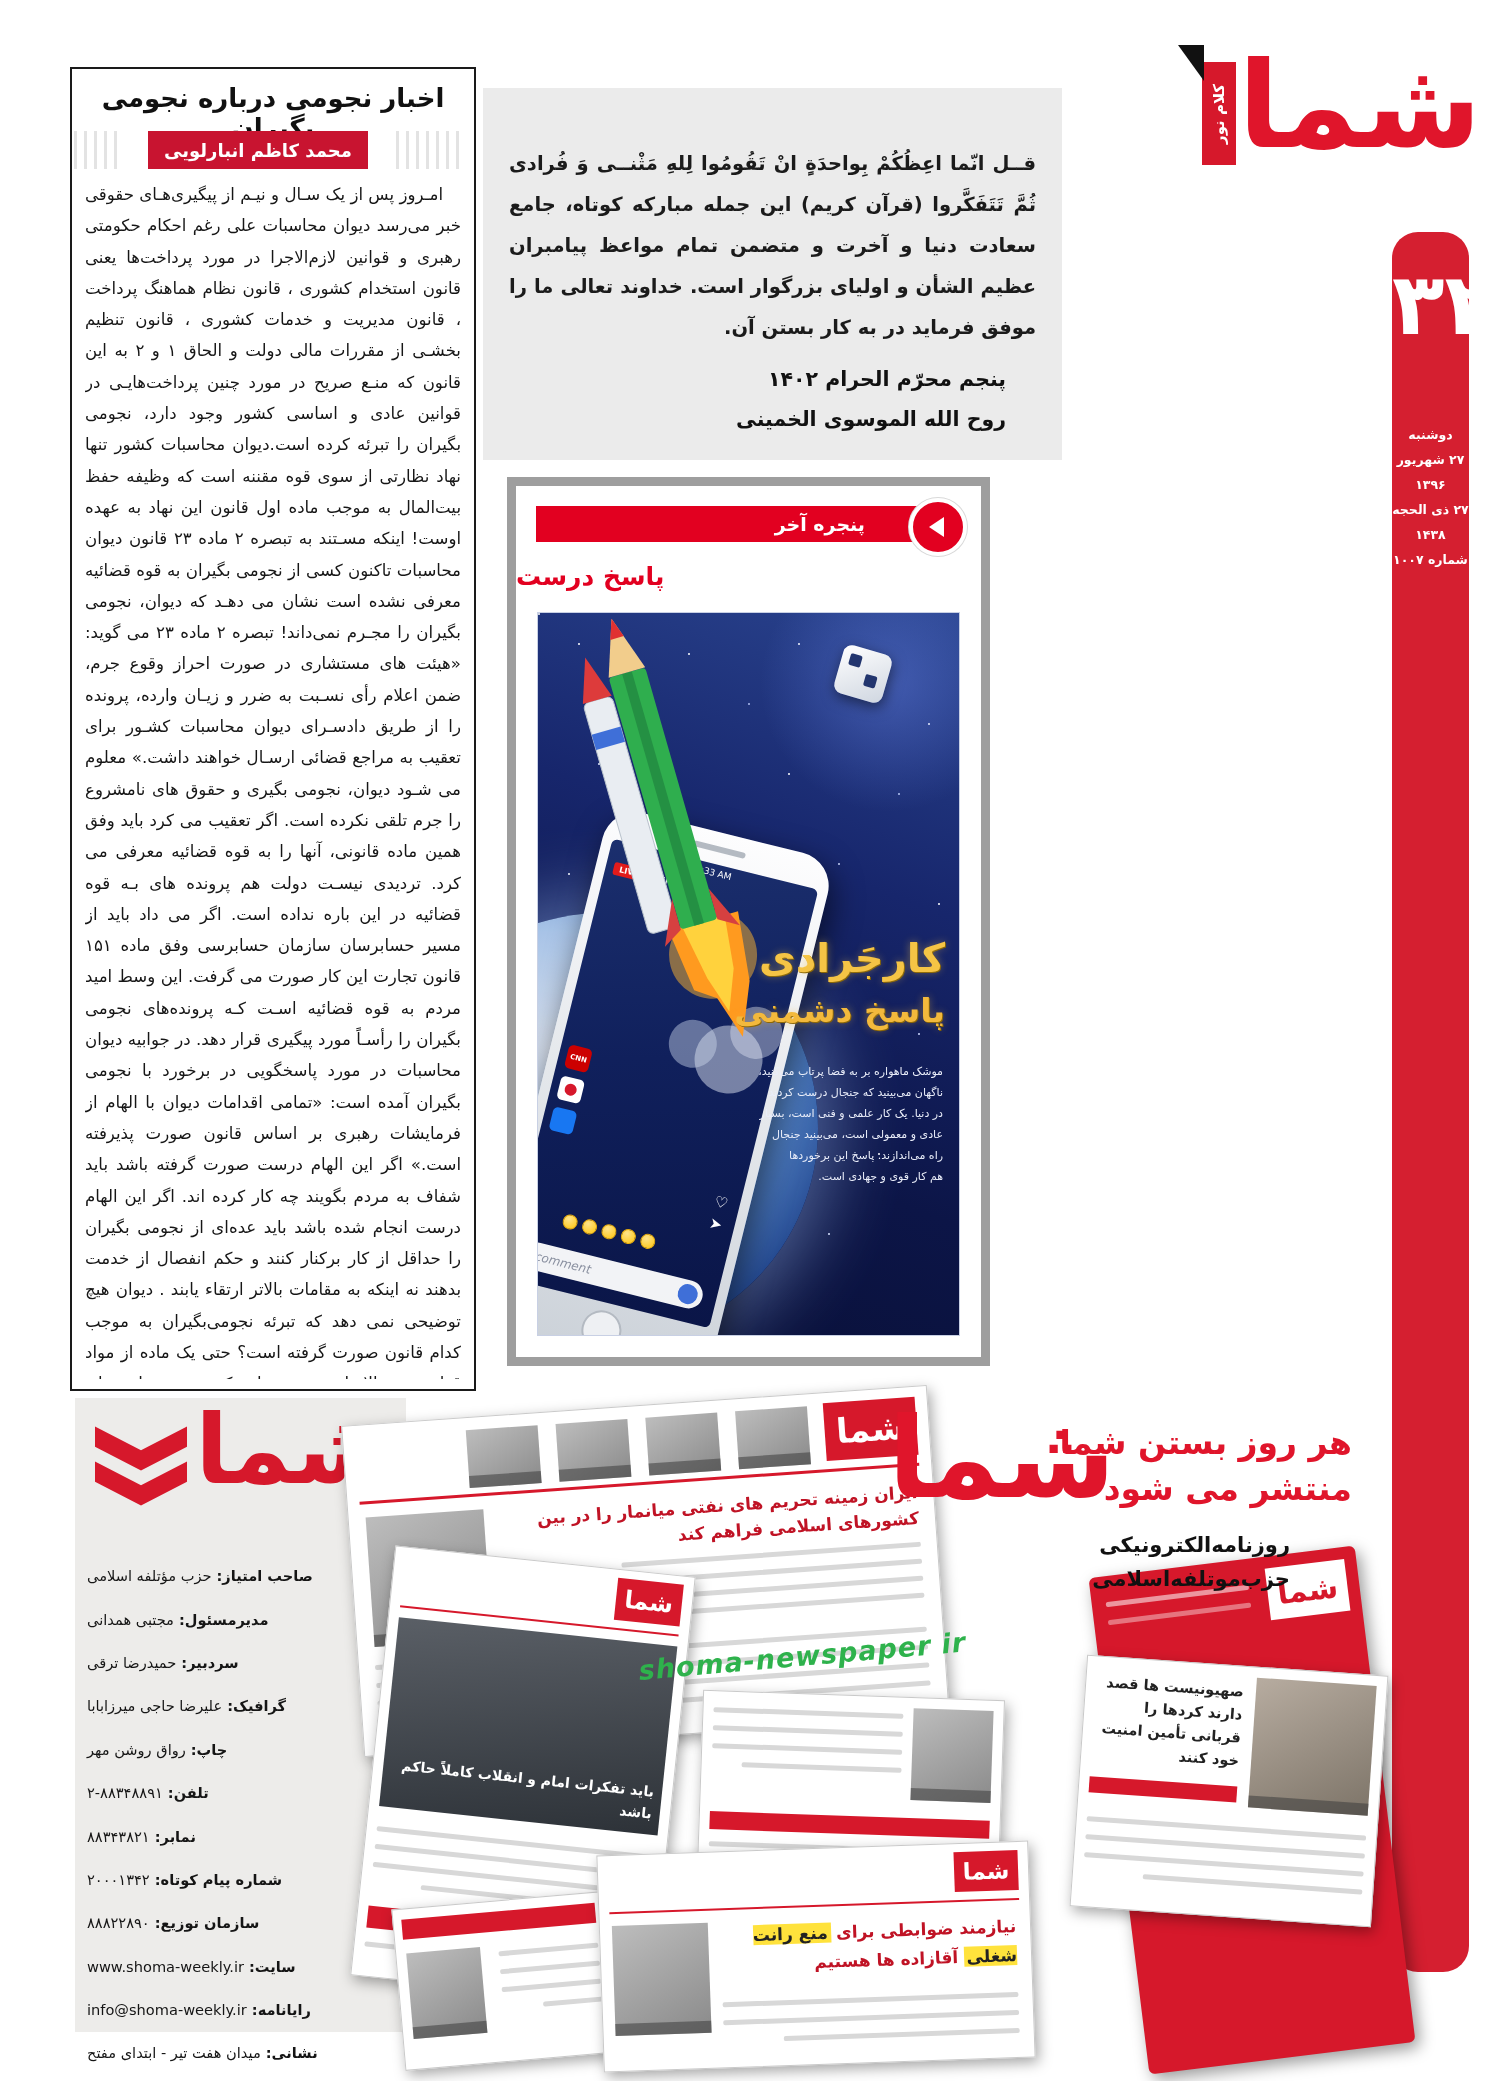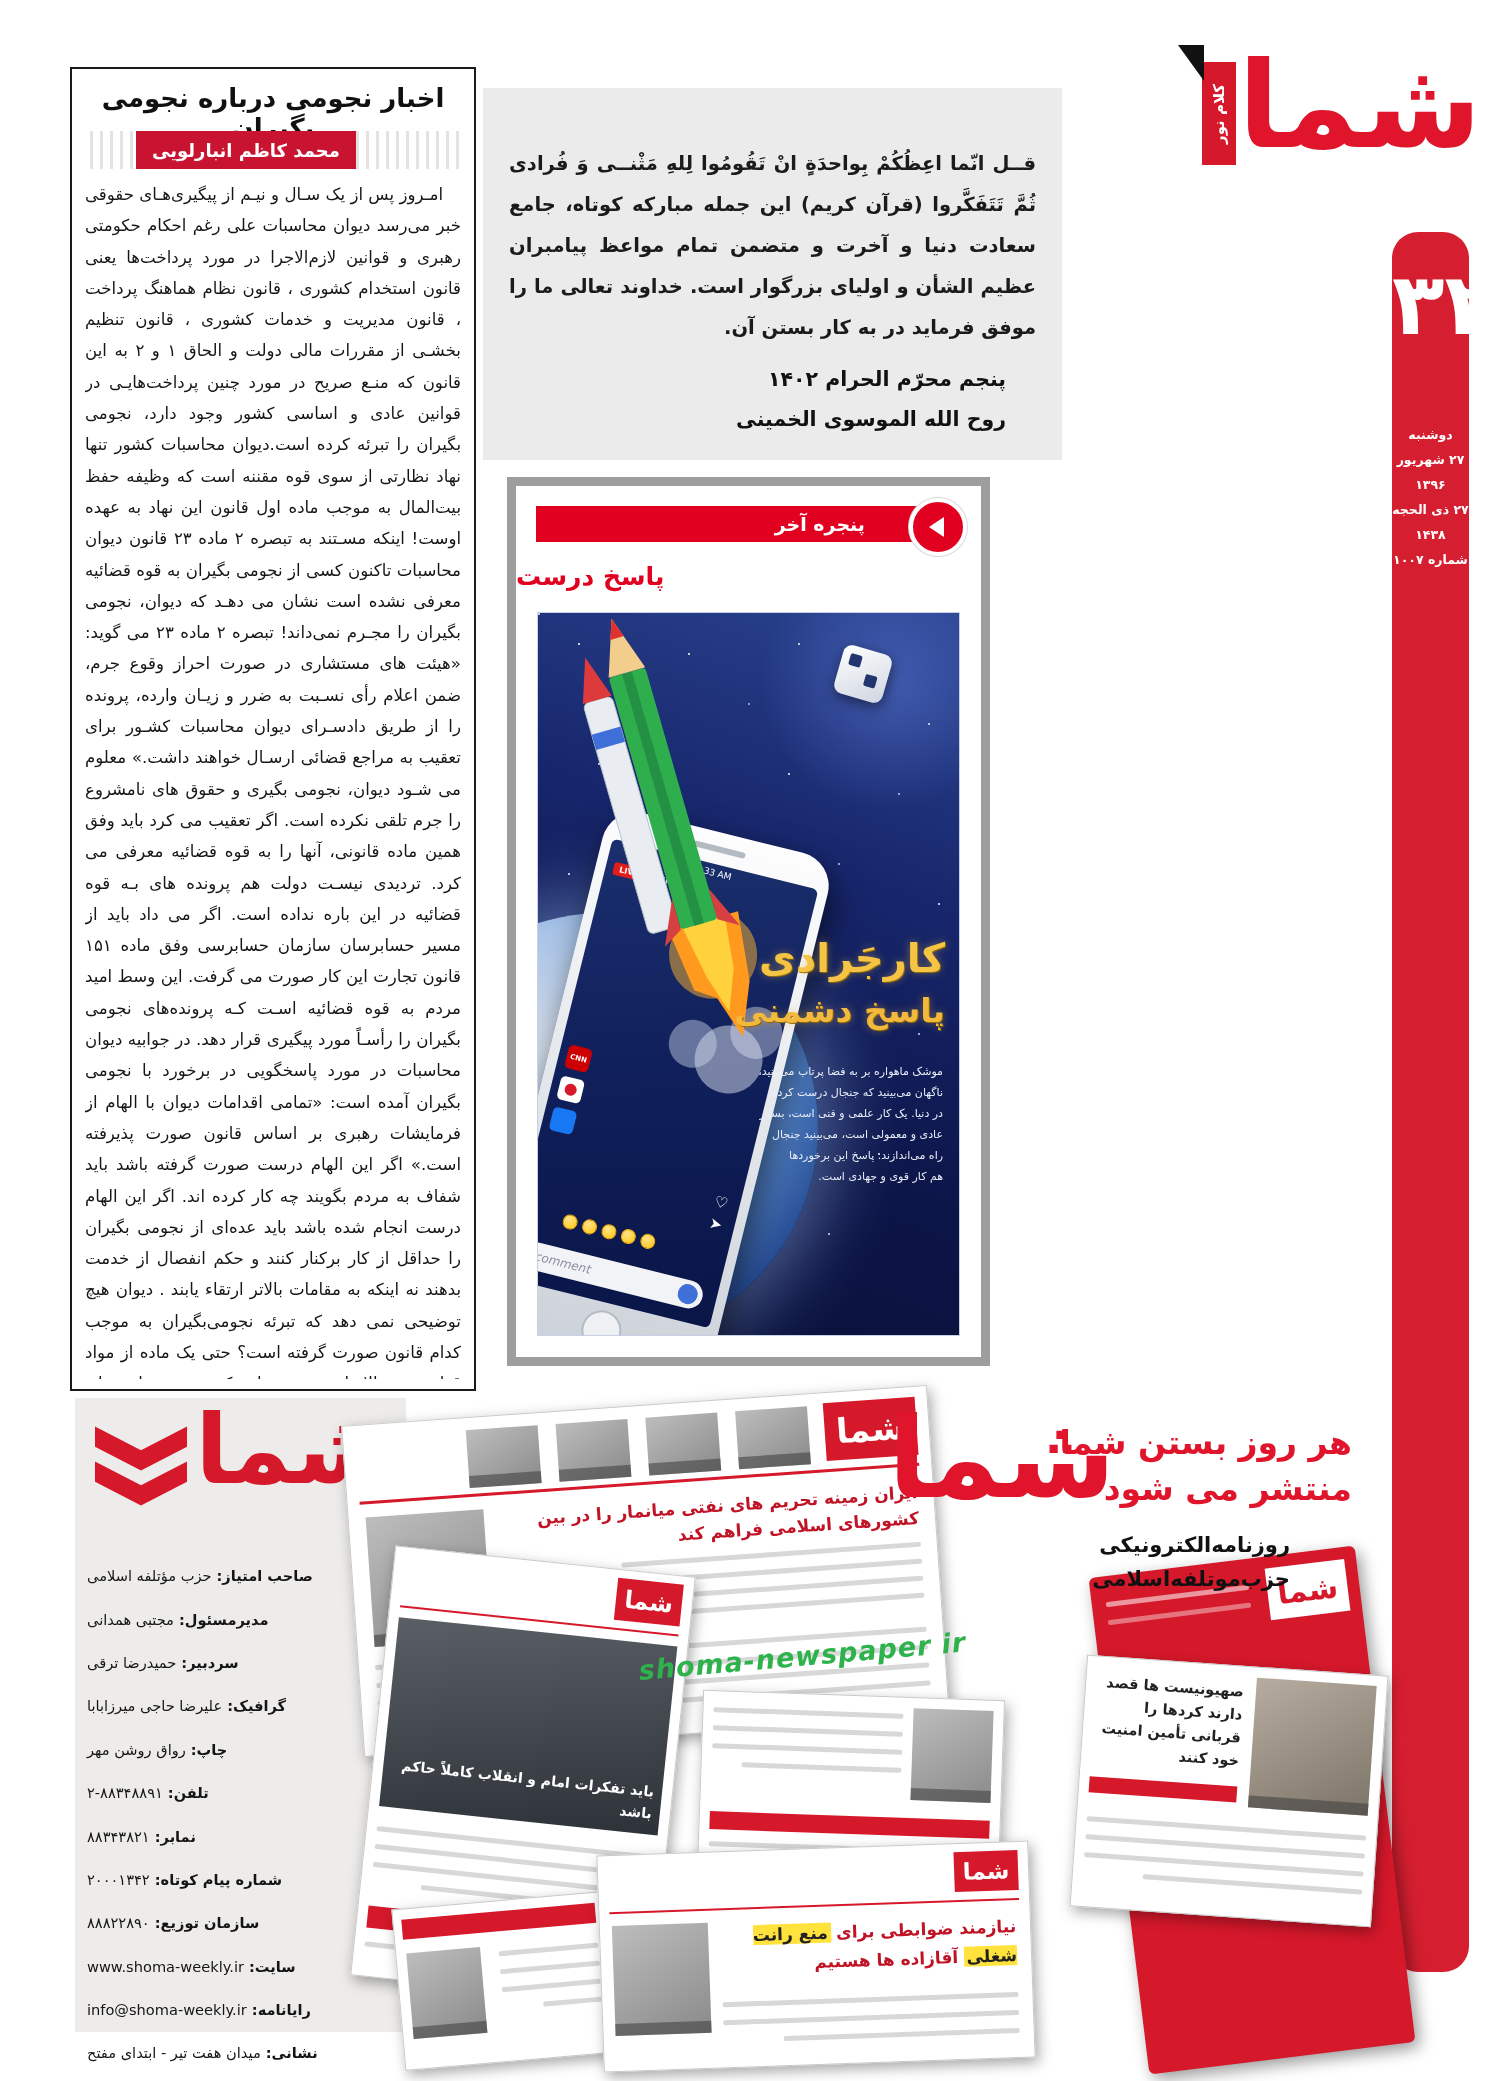--- a/index.html
+++ b/index.html
@@ -3,21 +3,21 @@
 <meta charset="utf-8">
 <style>
   html,body{margin:0;padding:0;background:#fff;}
   .page{position:relative;width:1500px;height:2081px;background:#fff;overflow:hidden;
         font-family:"DejaVu Sans",sans-serif;}
   .abs{position:absolute;}
   .rtl{direction:rtl;}
   
   .article-box{left:70px;top:67px;width:402px;height:1320px;border:2px solid #1a1a1a;background:#fff;}
   .article-title{top:14px;left:0;right:0;text-align:center;font-size:26px;font-weight:700;color:#111;}
-  .byline-row{top:62px;left:18px;right:10px;height:38px;display:flex;align-items:stretch;}
+  .byline-row{top:62px;left:2px;right:10px;height:38px;display:flex;align-items:stretch;gap:28px;}
   .pinstripe{background:repeating-linear-gradient(90deg,#e3e3e3 0 3px,#fff 3px 10px);}
   .byline-bar{width:220px;background:#c81430;color:#fff;font-size:18px;font-weight:700;
               display:flex;align-items:center;justify-content:center;}
   .article-body{top:110px;left:13px;right:13px;bottom:10px;font-size:16.6px;line-height:31.3px;
                 text-align:justify;color:#161616;text-indent:18px;overflow:hidden;}
   
   .verse-box{left:483px;top:88px;width:579px;height:372px;background:#ebebeb;}
   .verse-text{top:56px;left:26px;right:26px;font-size:19.5px;font-weight:700;line-height:2.1;
               text-align:justify;color:#1b1b1b;}
   .verse-sign{top:272px;right:56px;left:26px;text-align:right;font-size:20.5px;font-weight:700;

